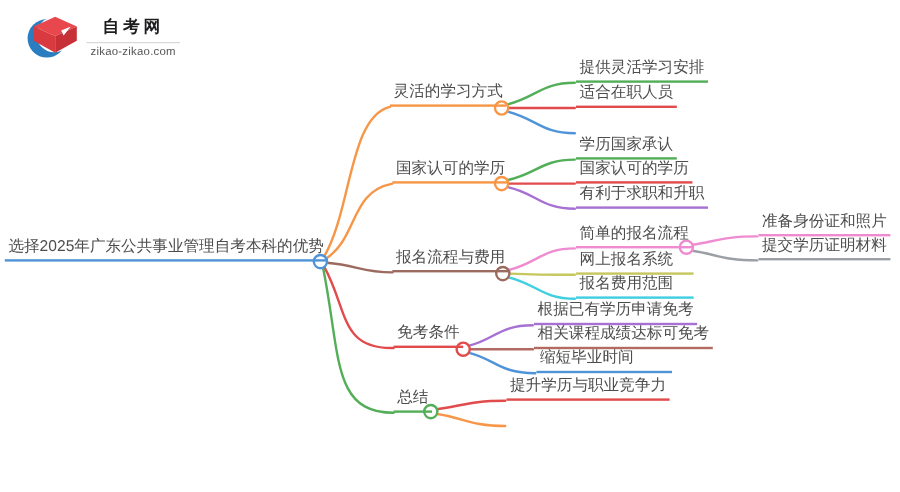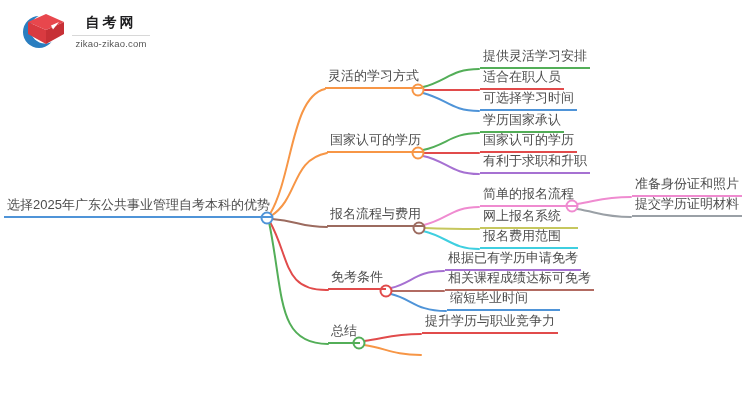--- a/index.html
+++ b/index.html
@@ -87,21 +87,20 @@
   <div class="node root" style="left: 4px; top: 197px; border-bottom-color: rgb(79, 148, 216);">选择2025年广东公共事业管理自考本科的优势</div>
 
   <div class="node" style="left: 325px; top: 68px; border-bottom-color: rgb(247, 150, 70);">灵活的学习方式</div>
   <div class="node" style="left: 327px; top: 132px; border-bottom-color: rgb(247, 150, 70);">国家认可的学历</div>
   <div class="node" style="left: 327px; top: 206px; border-bottom-color: rgb(156, 107, 95);">报名流程与费用</div>
   <div class="node" style="left: 328px; top: 269px; border-bottom-color: rgb(225, 75, 75);">免考条件</div>
   <div class="node" style="left: 328px; top: 323px; border-bottom-color: rgb(83, 174, 88);">总结</div>
 
   <div class="node" style="left: 480px; top: 48px; border-bottom-color: rgb(83, 174, 88);">提供灵活学习安排</div>
   <div class="node" style="left: 480px; top: 69px; border-bottom-color: rgb(225, 75, 75);">适合在职人员</div>
-  <div class="node" style="left: 480px; top: 90px; border-bottom-color: rgb(79, 148, 216);">可选择学习时间</div>
 
   <div class="node" style="left: 480px; top: 112px; border-bottom-color: rgb(83, 174, 88);">学历国家承认</div>
   <div class="node" style="left: 480px; top: 132px; border-bottom-color: rgb(225, 75, 75);">国家认可的学历</div>
   <div class="node" style="left: 480px; top: 153px; border-bottom-color: rgb(166, 113, 210);">有利于求职和升职</div>
 
   <div class="node" style="left: 480px; top: 186px; border-bottom-color: rgb(239, 139, 208);">简单的报名流程</div>
   <div class="node" style="left: 480px; top: 208px; min-width: 92px; border-bottom-color: rgb(198, 199, 94);">网上报名系统</div>
   <div class="node" style="left: 480px; top: 228px; min-width: 92px; border-bottom-color: rgb(63, 207, 224);">报名费用范围</div>
 
   <div class="node" style="left: 632px; top: 176px; border-bottom-color: rgb(239, 139, 208);">准备身份证和照片</div>

